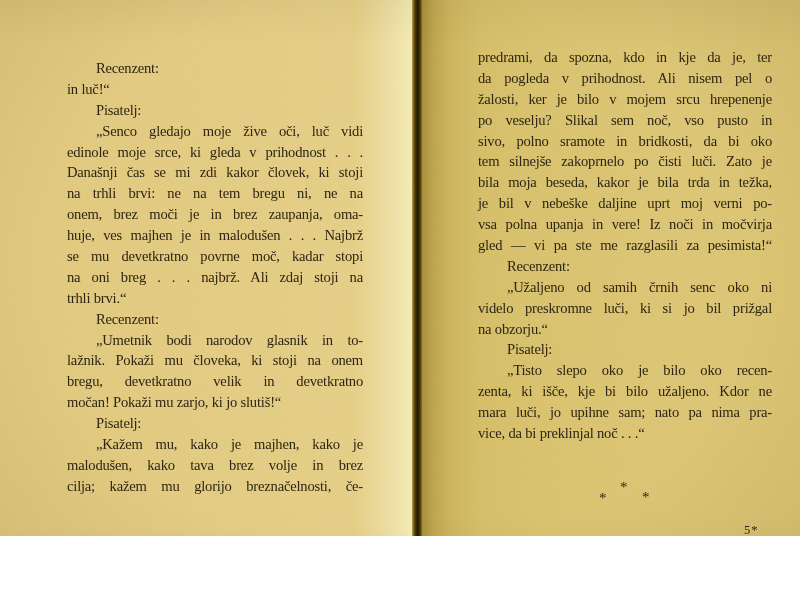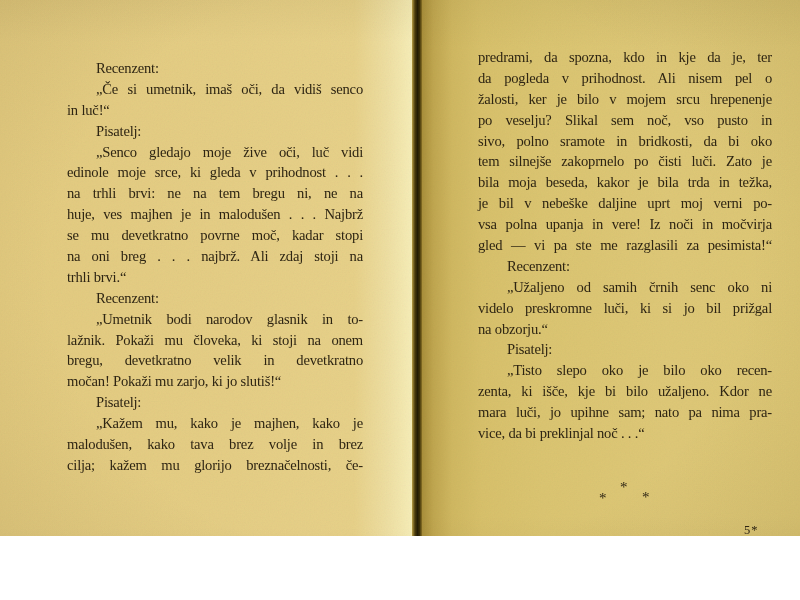--- a/index.html
+++ b/index.html
@@ -61,26 +61,27 @@
   <svg class="grain" width="800" height="600">
     <filter id="g">
         <feTurbulence type="fractalNoise" baseFrequency="0.75" numOctaves="2" stitchTiles="stitch"></feTurbulence>
       </filter>
     <rect width="800" height="600" filter="url(#g)"></rect>
   </svg>
   <div class="vignette"></div>
 
   <div class="textblock tb-left">
       <div class="line ind left">Recenzent:</div>
-      <div class="line ind just">„Če si umetnik, imaš oči, da vidiš senco</div>
       <div class="line left">in luč!“</div>
       <div class="line ind left">Pisatelj:</div>
       <div class="line ind just">„Senco gledajo moje žive oči, luč vidi</div>
       <div class="line just">edinole moje srce, ki gleda v prihodnost . . .</div>
+      <div class="line just">Današnji čas se mi zdi kakor človek, ki stoji</div>
       <div class="line just">na trhli brvi: ne na tem bregu ni, ne na</div>
+      <div class="line just">onem, brez moči je in brez zaupanja, oma-</div>
       <div class="line just">huje, ves majhen je in malodušen . . . Najbrž</div>
       <div class="line just">se mu devetkratno povrne moč, kadar stopi</div>
       <div class="line just">na oni breg . . . najbrž. Ali zdaj stoji na</div>
       <div class="line left">trhli brvi.“</div>
       <div class="line ind left">Recenzent:</div>
       <div class="line ind just">„Umetnik bodi narodov glasnik in to-</div>
       <div class="line just">lažnik. Pokaži mu človeka, ki stoji na onem</div>
       <div class="line just">bregu, devetkratno velik in devetkratno</div>
       <div class="line left">močan! Pokaži mu zarjo, ki jo slutiš!“</div>
       <div class="line ind left">Pisatelj:</div>

